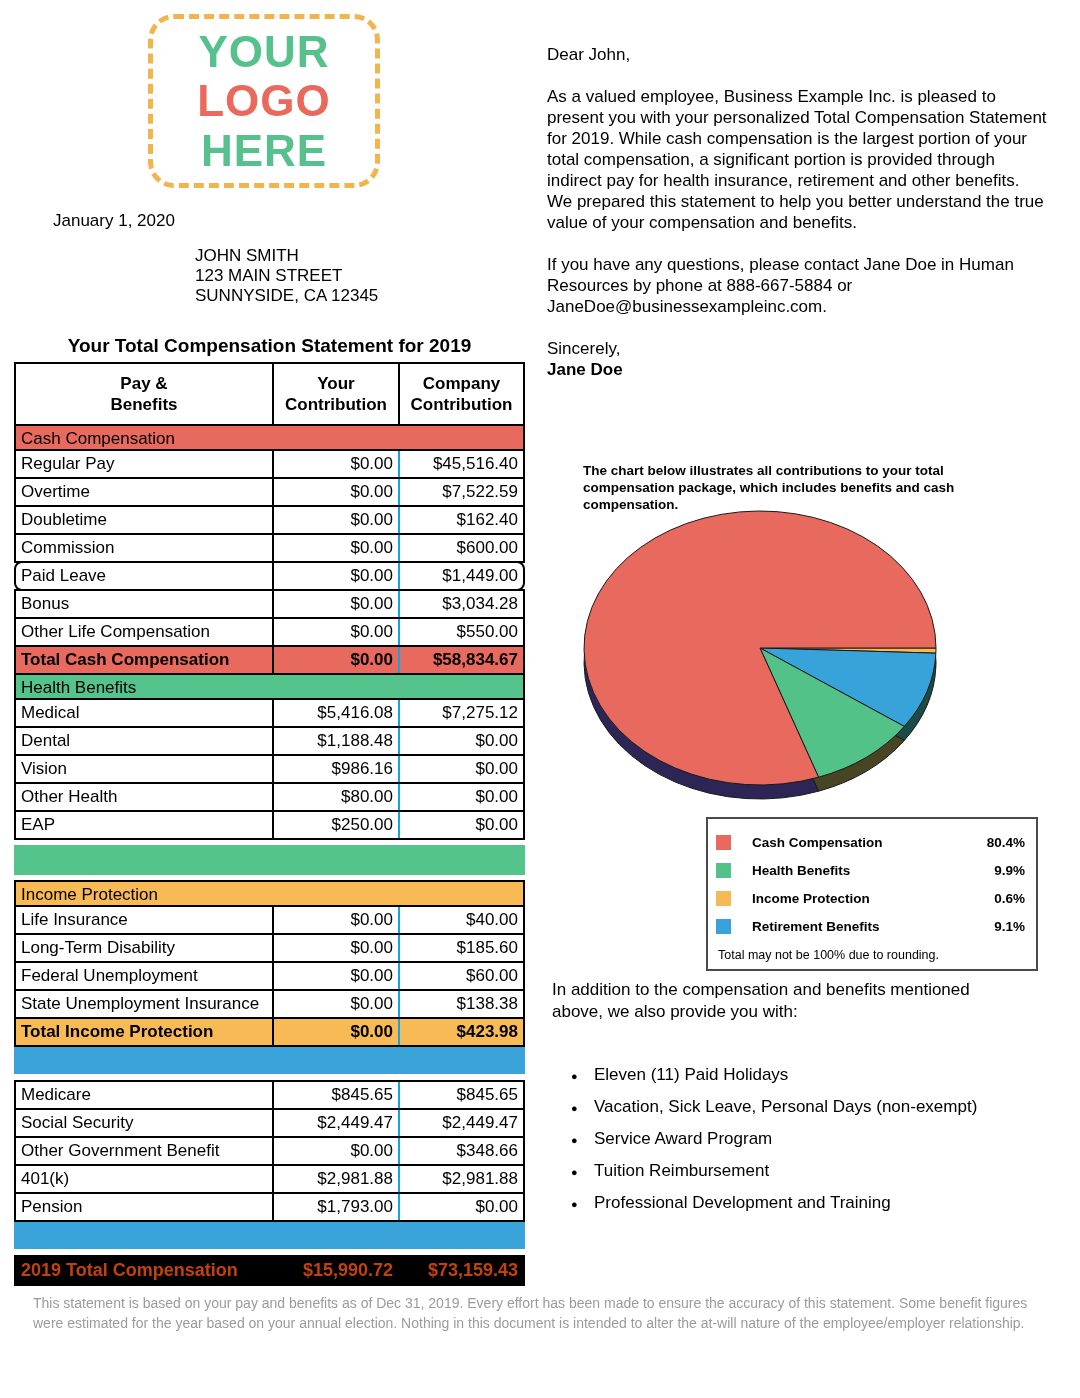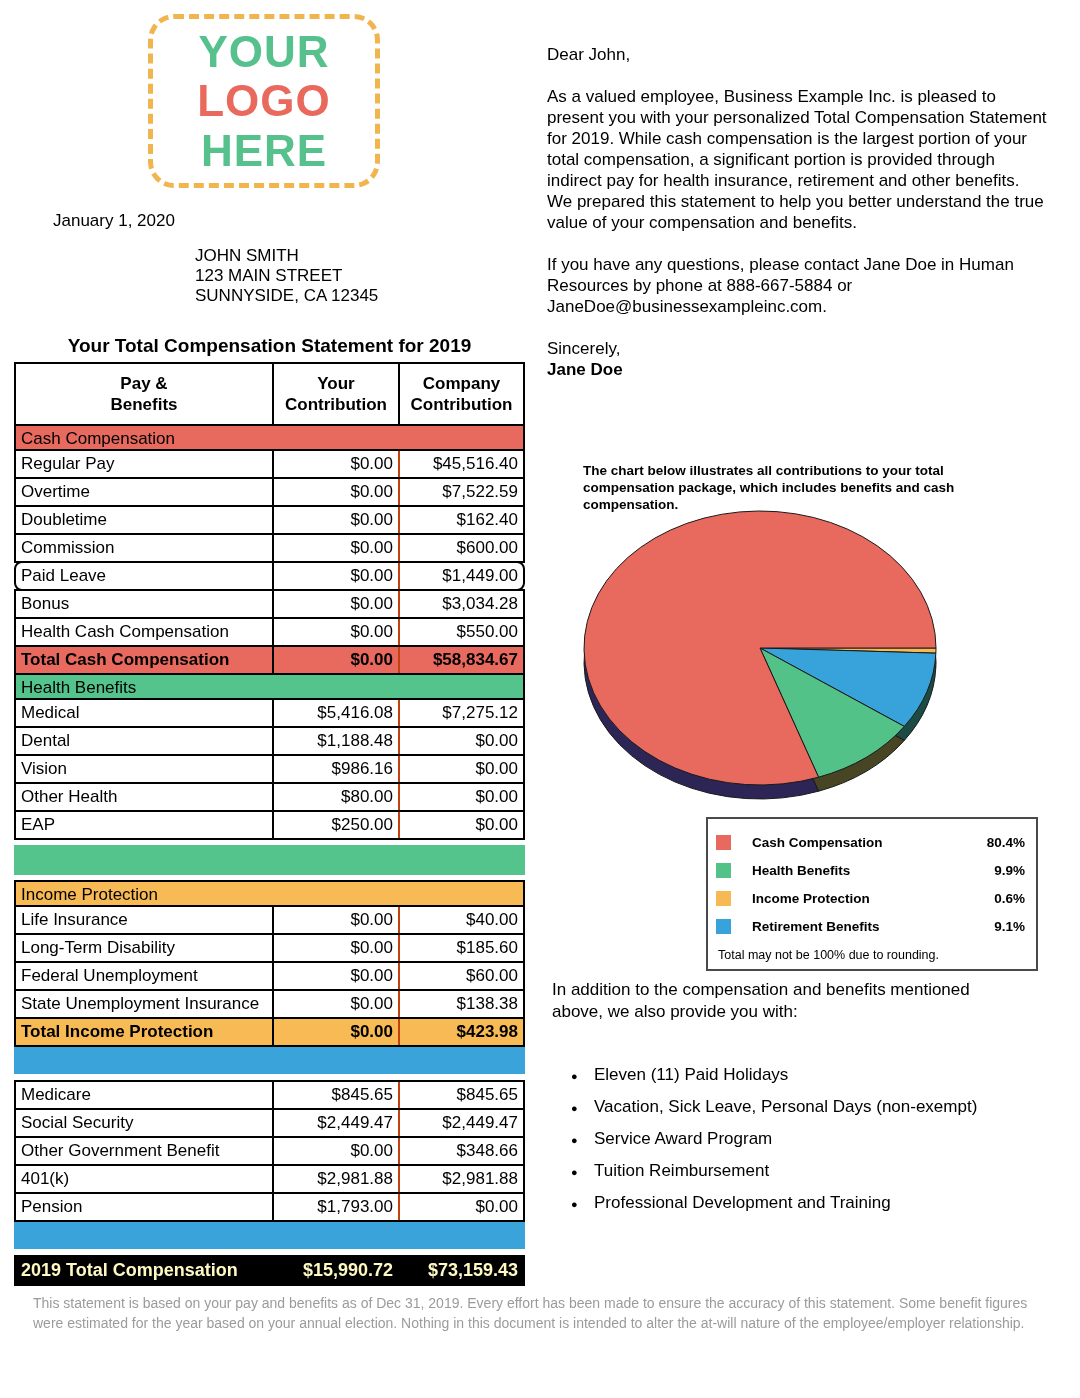--- a/index.html
+++ b/index.html
@@ -29,27 +29,27 @@
   .trow{display:flex;box-sizing:border-box;background:#fff;}
   .bordered{border:2px solid #000;}
   .hrow{height:64px;font-weight:bold;}
   .hcell{display:flex;align-items:center;justify-content:center;text-align:center;
          white-space:pre-line;box-sizing:border-box;line-height:21px;}
   .h-label{flex:0 0 256px;}
   .h-your{flex:0 0 126px;border-left:2px solid #000;}
   .h-comp{flex:1;border-left:2px solid #000;}
   .c-label{flex:0 0 256px;padding:3px 4px 3px 5px;box-sizing:border-box;white-space:nowrap;overflow:hidden;}
   .c-your{flex:0 0 126px;border-left:2px solid #000;text-align:right;padding:3px 5px;box-sizing:border-box;}
-  .c-comp{flex:1;border-left:2px solid #c2410c;text-align:right;padding:3px 5px;box-sizing:border-box;}
+  .c-comp{flex:1;border-left:2px solid #0ea5e9;text-align:right;padding:3px 5px;box-sizing:border-box;}
   .section-row{height:27px;}
   .total-row{font-weight:bold;}
   .bg-red{background:#E8695E;}
   .bg-green{background:#55C48C;}
   .bg-orange{background:#F7BA55;}
-  .bg-black{background:#000;color:#fef9c3;font-size:18px;}
+  .bg-black{background:#000;color:#c2410c;font-size:18px;}
   .bg-black .c-your,.bg-black .c-comp{border-left:none;}
   .band{border:none;}
   .band-green{background:#55C48C;height:30px;margin:5px 0;}
   .band-blue{background:#3AA4DA;height:27px;margin:0 0 6px 0;}
 
   
   #letter{left:547px;top:44px;width:502px;font-size:17px;line-height:21px;}
   #letter p{margin:0 0 21px 0;}
   #letter .sig{font-weight:bold;}
   #letter .closing{margin-bottom:0;}
@@ -129,21 +129,21 @@
       <div class="c-label">Paid Leave</div>
       <div class="c-your">$0.00</div>
       <div class="c-comp">$1,449.00</div>
     </div>
     <div class="trow bordered" style="margin-top: -2px;">
       <div class="c-label">Bonus</div>
       <div class="c-your">$0.00</div>
       <div class="c-comp">$3,034.28</div>
     </div>
     <div class="trow bordered" style="margin-top: -2px;">
-      <div class="c-label">Health Cash Compensation</div>
+      <div class="c-label">Other Life Compensation</div>
       <div class="c-your">$0.00</div>
       <div class="c-comp">$550.00</div>
     </div>
     <div class="trow bordered total-row bg-red" style="margin-top: -2px;">
       <div class="c-label">Total Cash Compensation</div>
       <div class="c-your">$0.00</div>
       <div class="c-comp">$58,834.67</div>
     </div>
     <div class="trow bordered section-row bg-green" style="margin-top: -2px;">
       <div class="c-label">Health Benefits</div>

